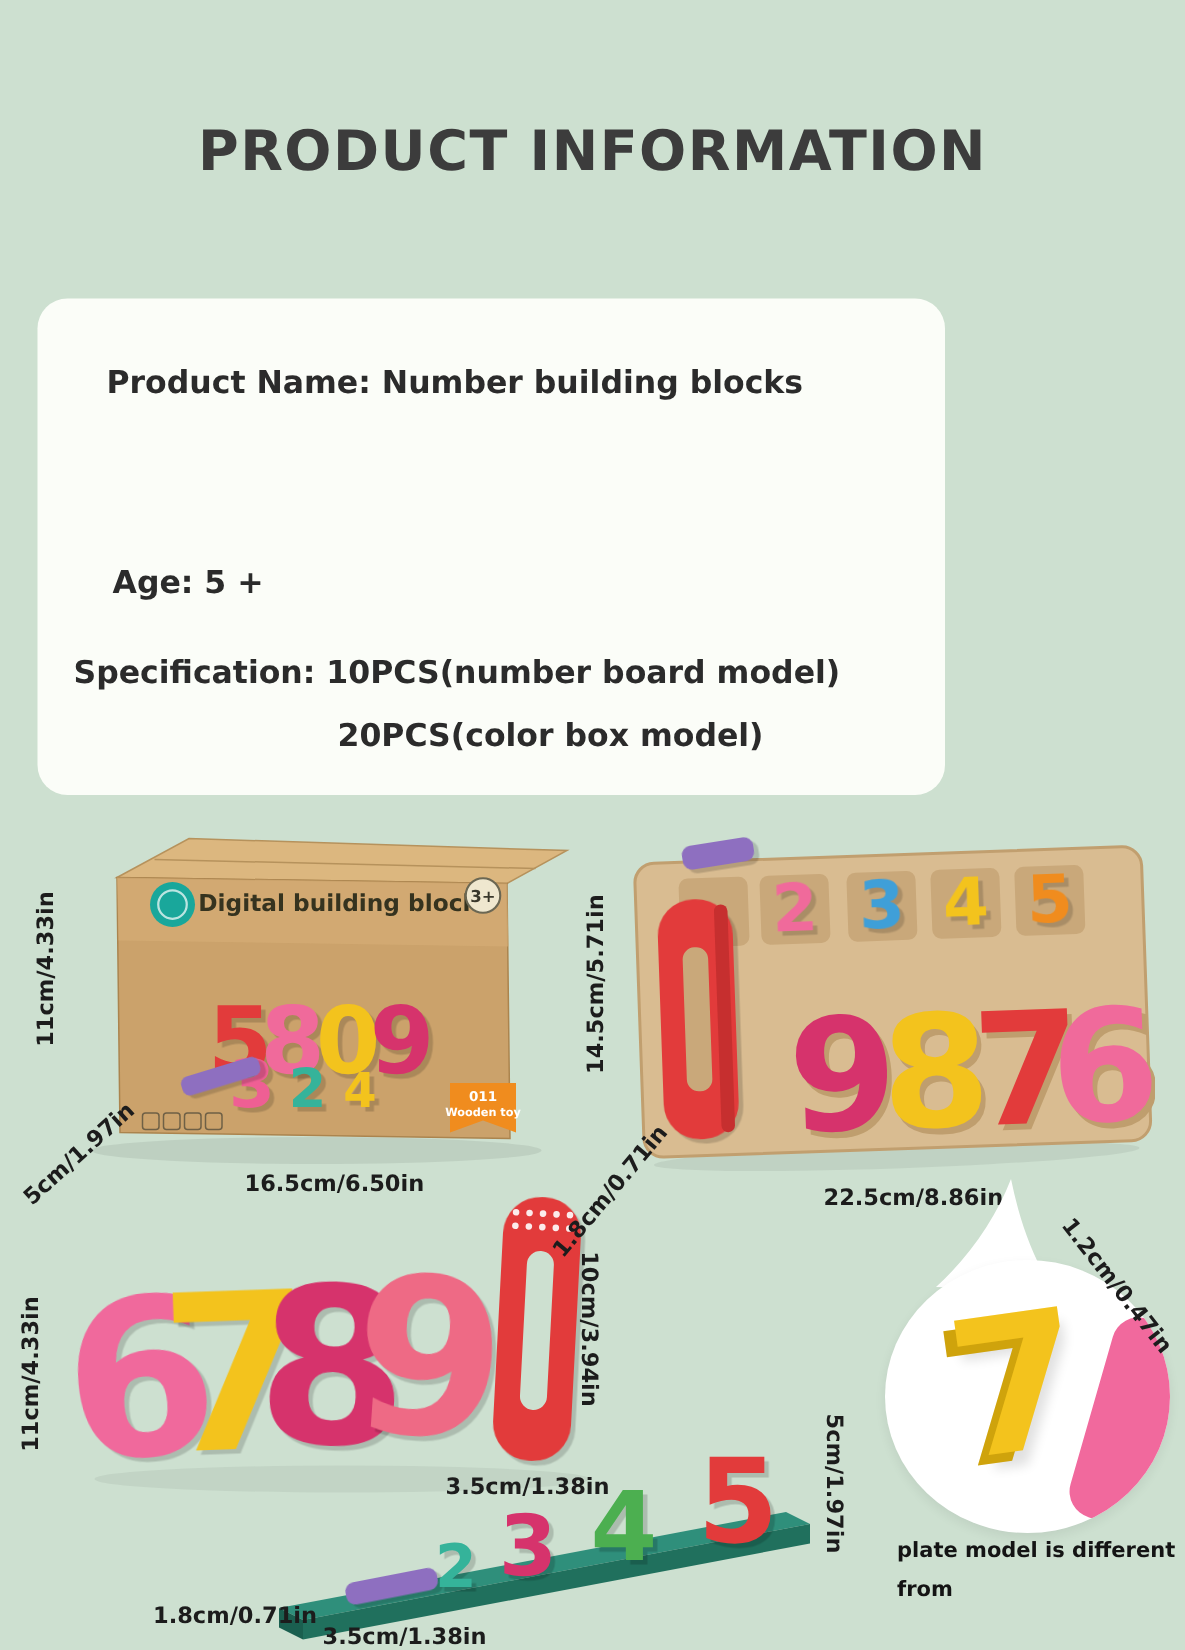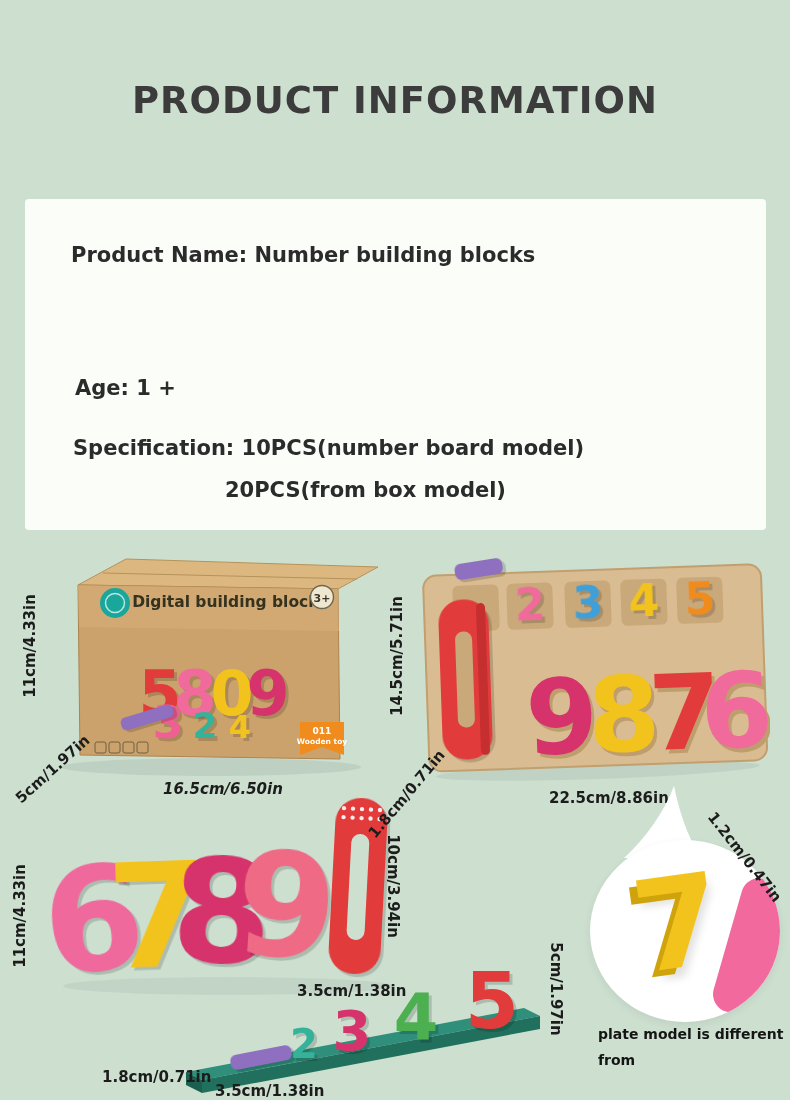--- a/index.html
+++ b/index.html
@@ -1,21 +1,21 @@
 <!DOCTYPE html>
 <html><head>
 <meta charset="utf-8">
 <style>
   * { margin:0; padding:0; box-sizing:border-box; }
   html, body { background:#cde0d0; }
   .page { position:relative; width:790px; height:1100px; background:#cde0d0; overflow:hidden; font-family:"Liberation Sans", sans-serif; }
   .title { position:absolute; top:79px; left:0; width:100%; text-align:center; font-size:37px; font-weight:bold; color:#3c3c3c; letter-spacing:1px; font-family:"DejaVu Sans", sans-serif; }
   .dots { position:absolute; left:679px; top:74px; }
   .dot { width:12px; height:12px; border-radius:50%; background:#4b4b4b; margin-bottom:21px; }
-  .panel { position:absolute; left:25px; top:199px; width:741px; height:331px; background:#fbfdf8; border-radius:4px; }
+  .panel { position:absolute; left:25px; top:199px; width:605px; height:331px; background:#fbfdf8; border-radius:20px; }
   .pline { position:absolute; font-size:21px; font-weight:bold; color:#2b2b2b; white-space:nowrap; font-family:"DejaVu Sans", sans-serif; }
   .photo { position:absolute; }
   .dim { position:absolute; font-size:15px; font-weight:bold; color:#1c1c1c; white-space:nowrap; font-family:"DejaVu Sans", sans-serif; }
   .svgnum { font-family:"DejaVu Sans", sans-serif; font-weight:bold; }
   .svgtxt { font-family:"DejaVu Sans", sans-serif; font-weight:bold; }
   .blk { filter:drop-shadow(3px 3px 0 rgba(0,0,0,0.16)); }
   .tail { position:absolute; left:616px; top:786px; }
   .bubble { position:absolute; left:590px; top:840px; width:190px; height:182px; background:#ffffff; border-radius:50%; overflow:hidden; box-shadow:0 3px 8px rgba(0,0,0,0.07); }
   .seven { position:absolute; left:44px; top:10px; font-size:126px; font-weight:bold; color:#f3c31d; font-family:"DejaVu Sans", sans-serif; transform:rotate(-8deg); text-shadow:-8px 6px 0 #cfa30c, 2px 10px 8px rgba(0,0,0,0.12); }
   .pinkblock { position:absolute; right:-38px; top:44px; width:92px; height:138px; background:#f1699d; border-radius:18px; transform:rotate(16deg); }
@@ -29,23 +29,23 @@
   <h1 class="title">PRODUCT INFORMATION</h1>
 
   <div class="dots">
     <span class="dot"></span>
     <span class="dot"></span>
     <span class="dot"></span>
   </div>
 
   <section class="panel">
     <p class="pline" style="left:46px;top:44px;">Product Name: Number building blocks</p>
-    <p class="pline" style="left:50px;top:177px;">Age: 1 +</p>
-    <p class="pline" style="left:48px;top:237px;">Specification: 10PCS(number board model)</p>
-    <p class="pline" style="left:200px;top:279px;">20PCS(from box model)</p>
+    <p class="pline" style="left:50px;top:177px;">Age: 5 +</p>
+    <p class="pline" style="left:24px;top:237px;">Specification: 10PCS(number board model)</p>
+    <p class="pline" style="left:200px;top:279px;">20PCS(color box model)</p>
   </section>
 
   <svg class="photo" style="left:46px;top:553px;" width="348" height="232" viewBox="0 0 348 232">
     <ellipse cx="165" cy="214" rx="150" ry="9" fill="rgba(0,0,0,0.07)"></ellipse>
     <polygon points="32,32 80,6 332,14 292,36" fill="#dcb77f" stroke="#b6925c" stroke-width="1"></polygon>
     <line x1="57" y1="20" x2="311" y2="26" stroke="#b6925c" stroke-width="1"></line>
     <polygon points="32,32 292,36 294,206 34,202" fill="#cba26b" stroke="#ab844e" stroke-width="1"></polygon>
     <polygon points="32,32 292,36 293,78 33,74" fill="#d6ae76" opacity="0.65"></polygon>
     <circle cx="69" cy="50" r="15" fill="#19a79b"></circle>
     <circle cx="69" cy="50" r="9.5" fill="none" stroke="#ffffff" stroke-width="1.5" opacity="0.7"></circle>
@@ -71,21 +71,21 @@
       <rect x="91" y="189" width="11" height="11" rx="2"></rect>
     </g>
 
     <polygon points="254,169 298,169 298,202 276,194 254,202" fill="#f08c1e"></polygon>
     <text x="276" y="181" text-anchor="middle" font-size="9" fill="#ffffff" class="svgtxt">011</text>
     <text x="276" y="191" text-anchor="middle" font-size="7.5" fill="#ffffff" class="svgtxt">Wooden toy</text>
   </svg>
 
   <div class="dim" style="left:-23px;top:637px;width:106px;text-align:center;transform:rotate(-90deg);">11cm/4.33in</div>
   <div class="dim" style="left:6px;top:760px;transform:rotate(-42deg);">5cm/1.97in</div>
-  <div class="dim" style="left:163px;top:780px;font-style:italic;">16.5cm/6.50in</div>
+  <div class="dim" style="left:163px;top:780px;">16.5cm/6.50in</div>
 
   <svg class="photo" style="left:418px;top:543px;" width="352" height="240" viewBox="0 0 352 240">
     <g transform="rotate(-2 176 120)">
       <ellipse cx="176" cy="228" rx="162" ry="8" fill="rgba(0,0,0,0.06)"></ellipse>
       <rect x="8" y="27" width="338" height="196" rx="13" fill="#d9bc91" stroke="#c19f6f" stroke-width="2"></rect>
 
       <rect x="37" y="38" width="46" height="46" rx="6" fill="#c9a87a"></rect>
       <rect x="91" y="38" width="46" height="46" rx="6" fill="#c9a87a"></rect>
       <rect x="149" y="38" width="46" height="46" rx="6" fill="#c9a87a"></rect>
       <rect x="205" y="38" width="46" height="46" rx="6" fill="#c9a87a"></rect>

